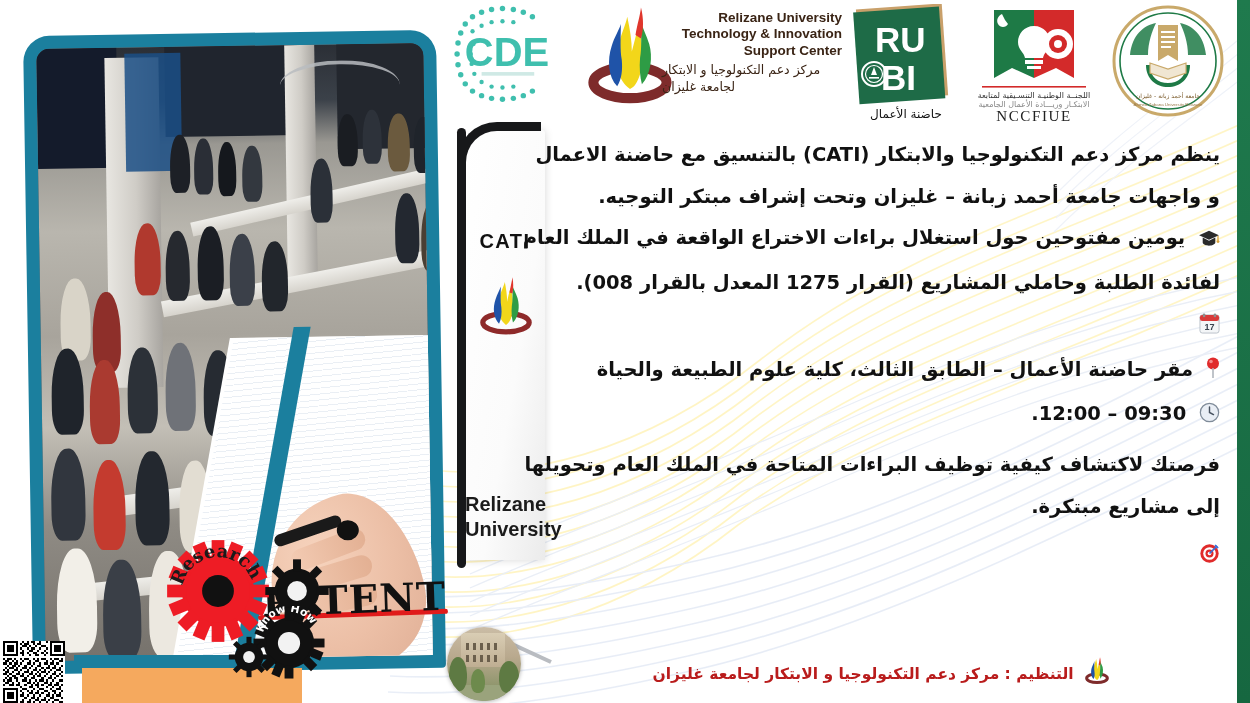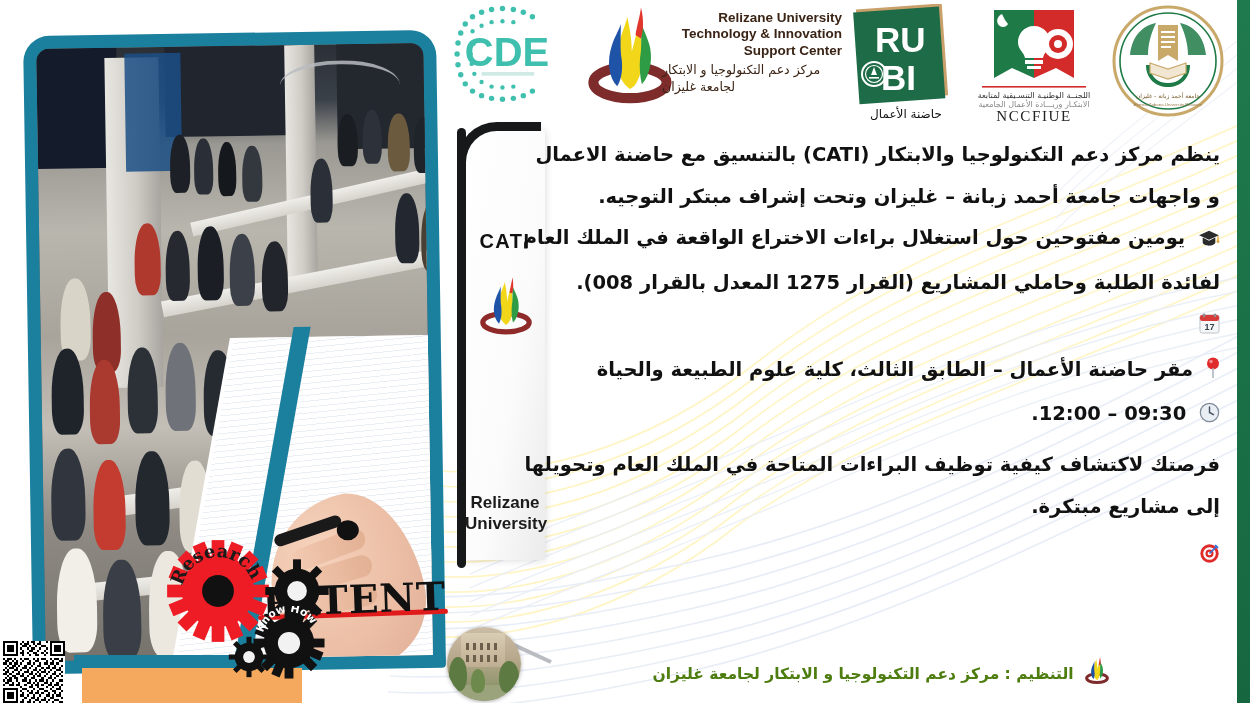--- a/index.html
+++ b/index.html
@@ -115,21 +115,21 @@
     border-radius:40px 0 0 0;box-sizing:border-box;
   }
   .flag-base{position:absolute;left:-8px;top:528px;width:112px;height:26px;}
   .flag-title{
     position:absolute;left:10px;top:120px;width:80px;text-align:center;
     font-weight:700;font-size:20px;color:#111;letter-spacing:1.5px;
     font-family:"Liberation Sans",sans-serif;
   }
   .flag-sub{
     position:absolute;left:10px;top:382px;width:80px;text-align:center;
-    font-weight:700;font-size:17px;line-height:1.25;color:#1b1b1b;
+    font-weight:700;font-size:20px;line-height:1.25;color:#1b1b1b;
     font-family:"Liberation Sans",sans-serif;
   }
   .flag-logo{position:absolute;left:22px;top:158px;width:58px;height:72px;}
 
   
   .logos{position:absolute;left:447px;top:0;width:790px;height:132px;z-index:5;}
   .logo{position:absolute;}
   .cde{left:5px;top:4px;width:110px;height:98px;}
   .cati-logo{left:133px;top:2px;width:100px;height:108px;}
   .cati-text{left:215px;top:10px;width:180px;}
@@ -151,21 +151,21 @@
   .line{
     font-size:19.5px;font-weight:700;line-height:1.32;margin-bottom:16px;
     white-space:nowrap;
   }
   .ico{display:inline-block;vertical-align:-3px;margin-left:6px;}
 
   .footer{
     position:absolute;left:470px;top:655px;width:640px;z-index:6;
     direction:rtl;text-align:right;
     font-family:"DejaVu Sans",sans-serif;
-    font-size:15.5px;font-weight:700;color:#4d7c0f;
+    font-size:15.5px;font-weight:700;color:#b91c1c;
   }
   .footer-logo{display:inline-block;vertical-align:-7px;margin-left:5px;}
   .circle-photo{
     position:absolute;left:447px;top:627px;width:74px;height:74px;z-index:6;
     border-radius:50%;overflow:hidden;box-shadow:0 1px 4px rgba(0,0,0,.3);
     background:linear-gradient(180deg,#cbbda6 0%,#b9a98e 40%,#7a8c5c 100%);
   }
   .cp-bld{position:absolute;left:14px;top:6px;width:44px;height:34px;
     background:linear-gradient(180deg,#d9cdb4,#bfae92);}
   .cp-win{position:absolute;top:10px;width:3px;height:7px;background:#6b5f4c;}

